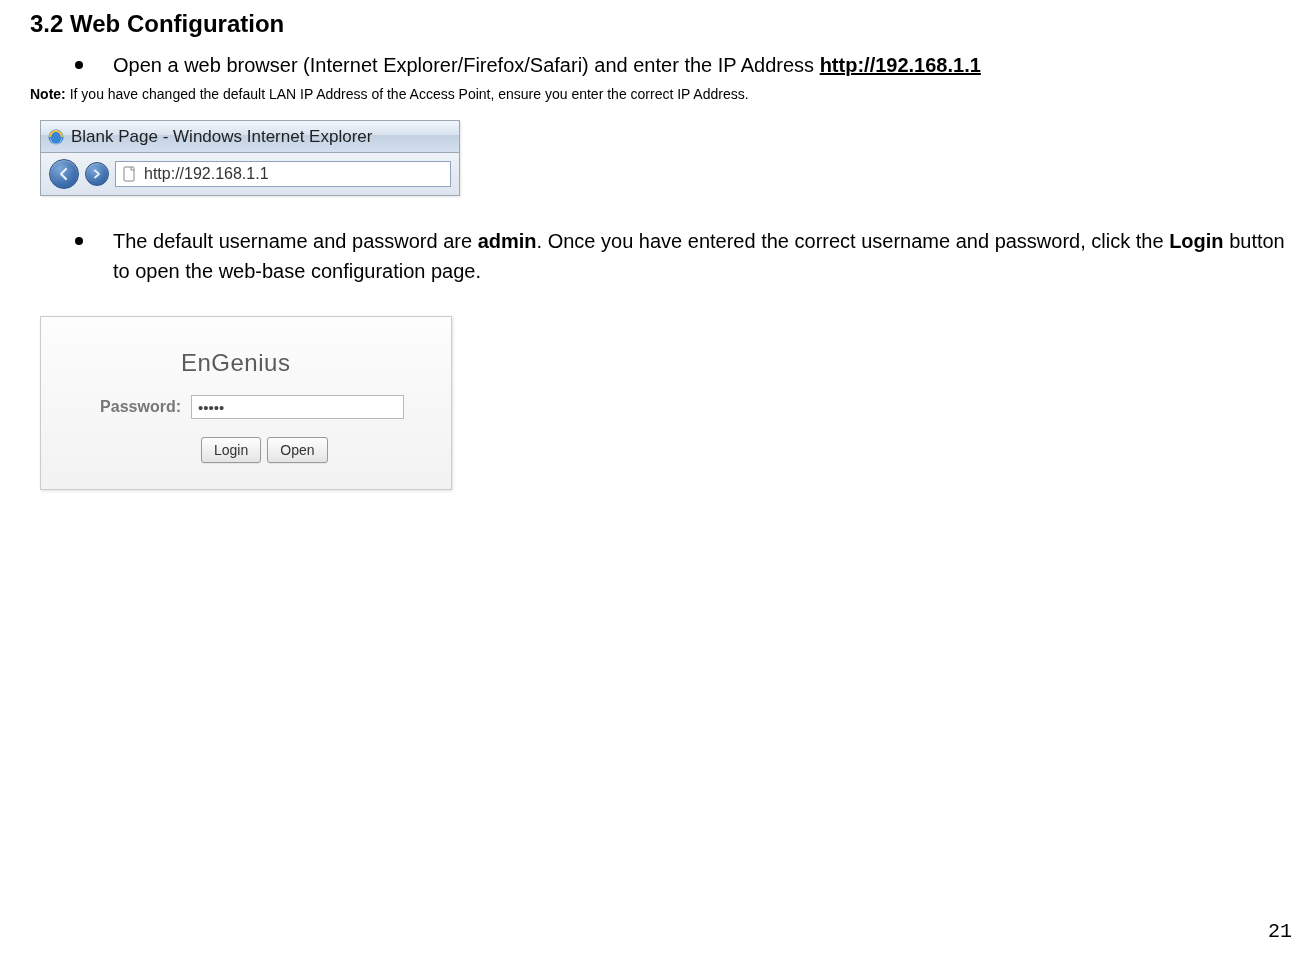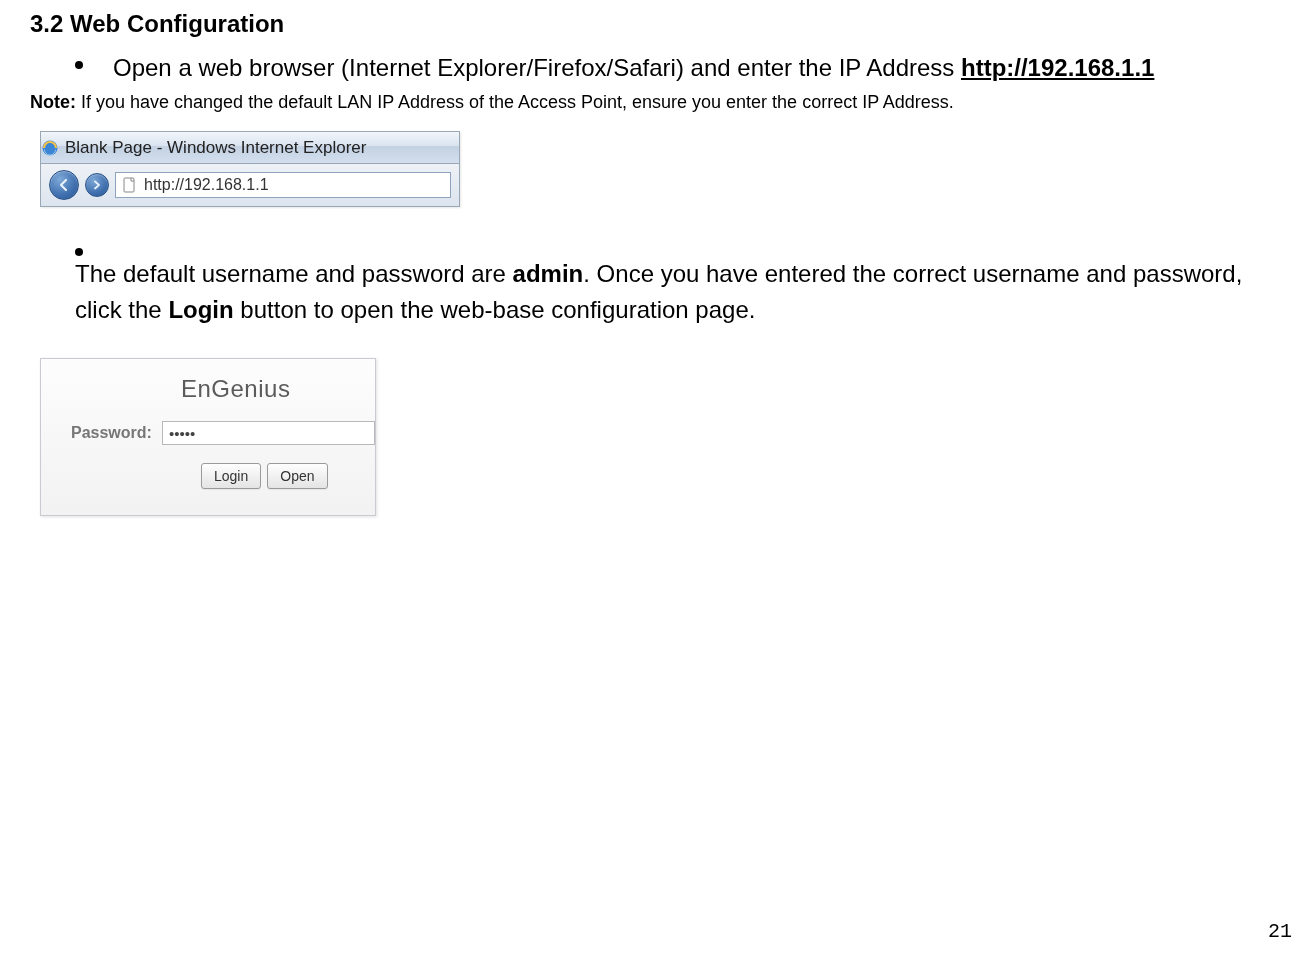--- a/index.html
+++ b/index.html
@@ -15,53 +15,54 @@
     .section-heading {
       font-size: 24px;
       font-weight: bold;
       margin-bottom: 12px;
     }
     .bullet-line {
       display: flex;
       align-items: flex-start;
       margin-left: 45px;
       margin-bottom: 6px;
-      font-size: 24px;
+      font-size: 20px;
       line-height: 1.5;
     }
     .bullet-dot {
       display: inline-block;
       width: 8px;
       height: 8px;
       background: #000;
       border-radius: 50%;
       margin-top: 11px;
       margin-right: 30px;
       flex-shrink: 0;
     }
     .bullet-text { flex: 1; }
     .url-link { font-weight: bold; text-decoration: underline; }
     .note-line {
-      font-size: 18px;
+      font-size: 14px;
       margin-bottom: 18px;
     }
     .note-label { font-weight: bold; }
     .ie-window {
       margin-left: 10px;
       width: 420px;
       border: 1px solid #9aa7b5;
       margin-bottom: 30px;
       box-shadow: 1px 1px 2px rgba(0,0,0,0.1);
     }
     .ie-titlebar {
       height: 32px;
       background: linear-gradient(to bottom, #f2f6fb 0%, #d9e3ef 45%, #c3d1e2 46%, #d3dfee 100%);
       border-bottom: 1px solid #9aa7b5;
       display: flex;
       align-items: center;
+      padding-left: 6px;
       font-size: 17px;
       color: #222;
     }
     .ie-favicon {
       width: 18px;
       height: 18px;
       margin-right: 6px;
       display: inline-flex;
       align-items: center;
       justify-content: center;
@@ -97,27 +98,27 @@
       align-items: center;
       padding: 0 6px;
       font-size: 16px;
       color: #333;
     }
     .addr-icon {
       width: 16px; height: 16px;
       margin-right: 6px;
       display: inline-flex;
     }
-    .para2 { margin-top: 4px; margin-bottom: 30px; flex-direction: column; }
+    .para2 { margin-top: 4px; margin-bottom: 30px; }
     .login-panel {
       margin-left: 10px;
-      width: 336px;
+      width: 412px;
       border: 1px solid #c8ccd1;
       background: linear-gradient(to bottom, #fdfdfd, #f2f2f2);
-      padding: 16px 20px 26px 30px;
+      padding: 32px 20px 26px 30px;
       box-shadow: 1px 1px 3px rgba(0,0,0,0.12);
     }
     .brand {
       font-size: 24px;
       color: #5b5b5b;
       letter-spacing: 0.5px;
       margin-left: 110px;
       margin-bottom: 18px;
       font-family: Arial, sans-serif;
     }

